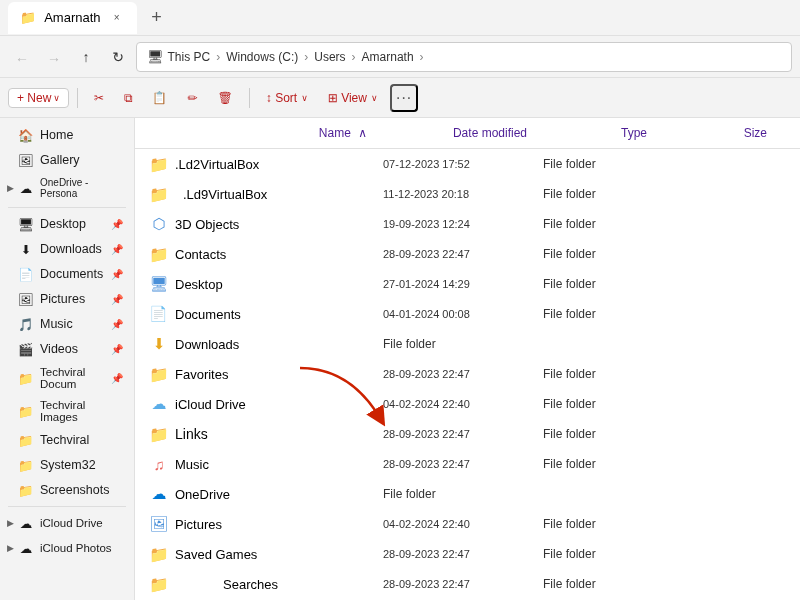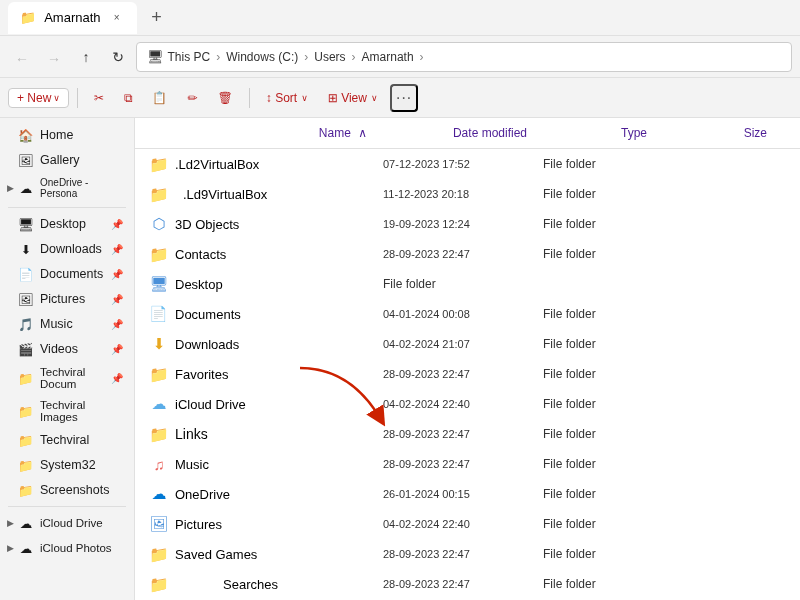--- a/index.html
+++ b/index.html
@@ -250,20 +250,21 @@
     <div class="file-type">File folder</div>
     <div class="file-size"></div>
   </div>
           <div class="file-row">
     <div class="file-name-cell">
       <span class="file-icon">
                 <span style="color:#4a90d9;font-size:15px;">🖥</span>
               </span>
       <span style="font-size:13px;">Desktop</span>
     </div>
+    <div class="file-date">27-01-2024 14:29</div>
     <div class="file-type">File folder</div>
     <div class="file-size"></div>
   </div>
           <div class="file-row">
     <div class="file-name-cell">
       <span class="file-icon">
                 <span style="color:#4a90d9;font-size:15px;">📄</span>
               </span>
       <span style="font-size:13px;">Documents</span>
     </div>
@@ -271,21 +272,20 @@
     <div class="file-type">File folder</div>
     <div class="file-size"></div>
   </div>
           <div class="file-row">
     <div class="file-name-cell">
       <span class="file-icon">
                 <span style="color:#e8a820;font-size:15px;">⬇</span>
               </span>
       <span style="font-size:13px;">Downloads</span>
     </div>
-    <div class="file-date">04-02-2024 21:07</div>
     <div class="file-type">File folder</div>
     <div class="file-size"></div>
   </div>
           <div class="file-row">
     <div class="file-name-cell">
       <span class="file-icon">
                 <span style="color:#f5c842;font-size:16px;">📁</span>
               </span>
       <span style="font-size:13px;">Favorites</span>
     </div>
@@ -326,21 +326,20 @@
     <div class="file-type">File folder</div>
     <div class="file-size"></div>
   </div>
           <div class="file-row">
     <div class="file-name-cell">
       <span class="file-icon">
                 <span style="color:#0078d4;font-size:15px;">☁</span>
               </span>
       <span style="font-size:13px;">OneDrive</span>
     </div>
-    <div class="file-date">26-01-2024 00:15</div>
     <div class="file-type">File folder</div>
     <div class="file-size"></div>
   </div>
           <div class="file-row">
     <div class="file-name-cell">
       <span class="file-icon">
                 <span style="color:#4a90d9;font-size:15px;">🖼</span>
               </span>
       <span style="font-size:13px;">Pictures</span>
     </div>

